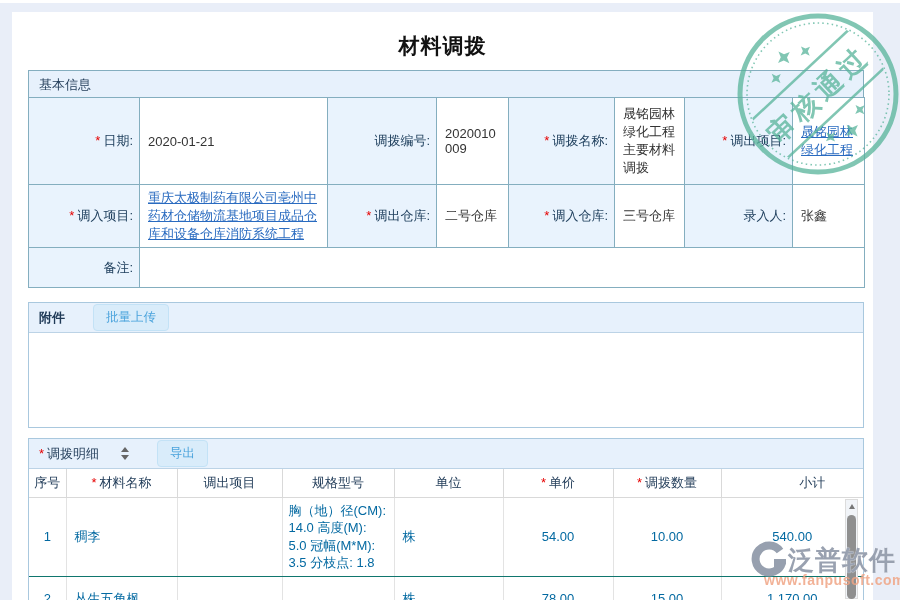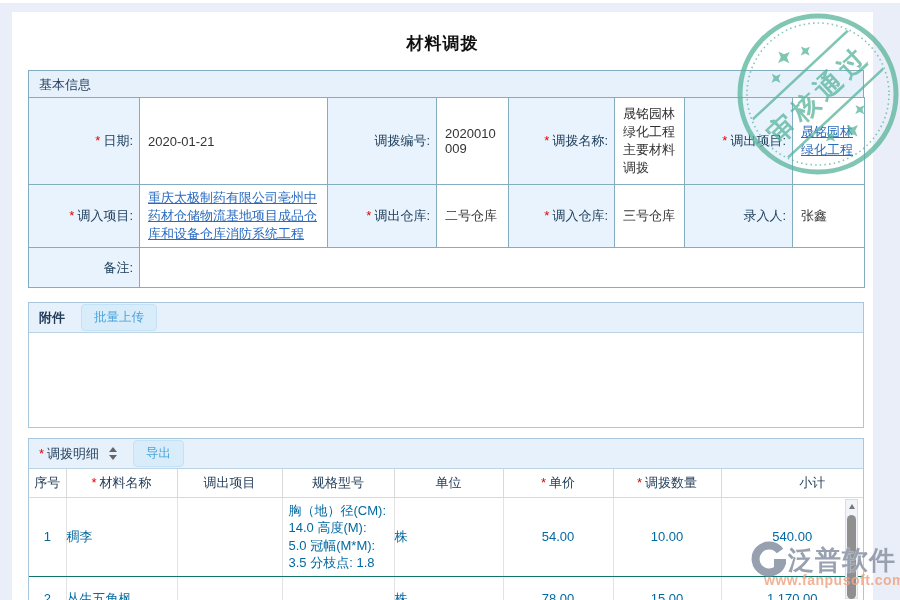--- a/index.html
+++ b/index.html
@@ -2,61 +2,61 @@
 <html><head>
 <meta charset="utf-8">
 <style>
   * { margin:0; padding:0; box-sizing:border-box; }
   html,body { width:900px; height:600px; overflow:hidden; }
   body { font-family:"Liberation Sans","DejaVu Sans",sans-serif; }
   .page { position:relative; width:900px; height:600px; background:#e9eef8; overflow:hidden; }
   .top-strip { position:absolute; left:0; top:0; width:900px; height:3px; background:#ffffff; }
   .card { position:absolute; left:12px; top:12px; width:861px; height:588px; background:#ffffff; }
   .page-title { position:absolute; left:12px; top:32px; width:861px; text-align:center;
-                font-size:17px; font-weight:bold; color:#111111; letter-spacing:1px; }
+                font-size:21px; font-weight:bold; color:#111111; letter-spacing:1px; }
 
   
   .req { color:#e60000; margin-right:3px; font-size:13px; }
   .lnk { color:#2a6bc0; text-decoration:underline; cursor:pointer; }
   .bar { height:28px; line-height:27px; background:#e7f1fc; padding-left:10px;
          font-size:13px; color:#1f3a57; }
 
   
   .basic-section { position:absolute; left:28px; top:70px; width:836px; }
   .basic-section .bar { border:1px solid #84aebf; }
   table.binfo { width:836px; border-collapse:collapse; table-layout:fixed; margin-top:-1px; }
   table.binfo td { border:1px solid #84aebf; font-size:13px; vertical-align:middle; }
   table.binfo td.lbl { background:#e9f3fd; color:#20405e; text-align:right; padding:2px 6px 2px 2px; }
   table.binfo td.val { background:#ffffff; color:#333333; text-align:left; padding:4px 8px; }
   td.brk { word-break:break-all; }
 
   
   .attach-section { position:absolute; left:28px; top:302px; width:836px; height:126px;
                     border:1px solid #a9c8de; background:#ffffff; }
-  .attach-section .bar, .detail-section .bar { display:flex; align-items:center; gap:16px;
+  .attach-section .bar, .detail-section .bar { display:flex; align-items:center; gap:28px;
                     height:30px; border-bottom:1px solid #bcd3e6; }
   .btn { background:#d9ecfa; color:#4aa3dc; border:1px solid #c3e2f6; border-radius:4px;
          font-size:12.5px; padding:4px 12px; cursor:pointer;
          font-family:"Liberation Sans","DejaVu Sans",sans-serif;text-align:right; }
   table.gridt { border-collapse:collapse; table-layout:fixed; width:834px; background:#fff; }
   table.gridt th { font-size:13px; color:#1f3a57; font-weight:normal;
                    border-right:1px solid #d9d9d9; border-bottom:1px solid #d9d9d9; }
   table.gridt th:last-child { border-right:none;padding-left:40px; }
   table.gridt td { font-size:13px; color:#0369a1;
                    border-right:1px solid #e3e3e3; border-bottom:1px solid #0f766e; }
   table.gridt td:last-child { border-right:none; }
 
   .attach-head th { height:36px; text-align:center; }
   .attach-head th.first { text-align:left; padding-left:20px; }
 
   .detail-section { position:absolute; left:28px; top:438px; width:836px; height:162px;
                     border:1px solid #a9c8de; background:#ffffff; }
   .detail-head th { height:28px; text-align:center; }
   td.c-seq { text-align:center; }
-  td.c-name, td.c-unit { text-align:left; padding-left:0; }
+  td.c-name, td.c-unit { text-align:left; padding-left:8px; }
   td.c-spec { font-size:12px; line-height:1.35; padding:4px 6px; color:#333; }
   td.c-num { text-align:center; }
 
   .sort-icon { display:inline-flex; flex-direction:column; gap:3px; margin-left:-6px; cursor:pointer; }
   .tri-up   { width:0; height:0; border-left:4px solid transparent; border-right:4px solid transparent;
               border-bottom:5px solid #666; }
   .tri-down { width:0; height:0; border-left:4px solid transparent; border-right:4px solid transparent;
               border-top:5px solid #666; }
 
   

